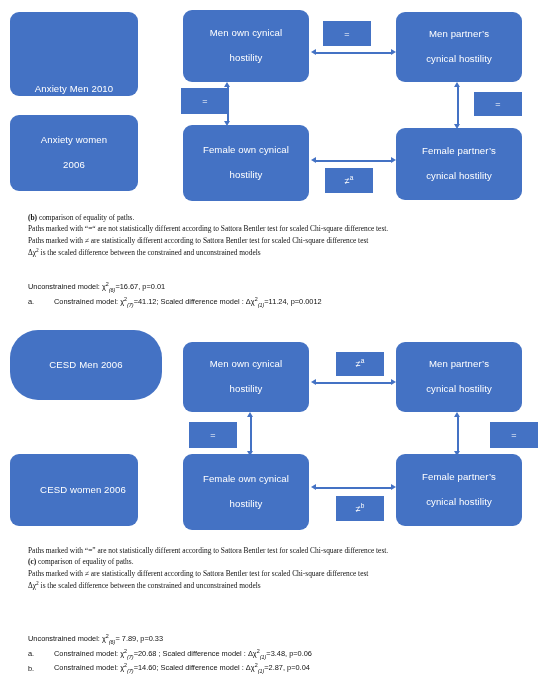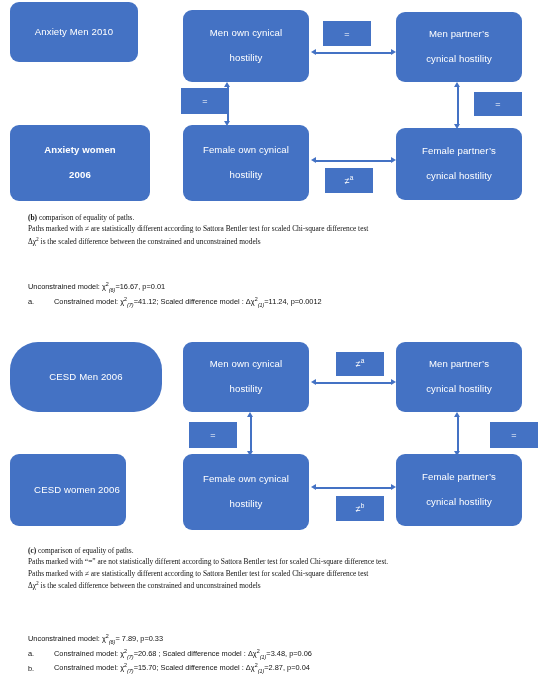--- a/index.html
+++ b/index.html
@@ -111,25 +111,25 @@
     color: #111111;
   }
   .stats .ln { white-space: nowrap; }
   .stats .idx { display: inline-block; width: 26px; }
 </style>
 </head>
 <body>
 
 <div class="panel" id="panel-b">
 
-  <div class="node" style="left:10px; top:2px; width:128px; height:60px;">
+  <div class="node" style="left:10px; top:12px; width:128px; height:84px;align-items:flex-end;">
     <span>Anxiety Men 2010</span>
   </div>
 
-  <div class="node" style="left:10px; top:125px; width:140px; height:76px;font-weight:bold;">
+  <div class="node" style="left:10px; top:115px; width:128px; height:76px;">
     <span>
       <span>Anxiety women</span><br>
       <span>2006</span>
     </span>
   </div>
 
   <div class="node" style="left:183px; top:10px; width:126px; height:72px;">
     <span>
       <span>Men own cynical</span><br>
       <span>hostility</span>
@@ -193,40 +193,41 @@
     <span>=</span>
   </div>
 
   <div class="tag" style="left:325px; top:168px; width:48px; height:25px;">
     <span><span>≠</span><sup>a</sup></span>
   </div>
 </div>
 
 <div class="caption" style="top:212px;">
   <div class="ln"><b>(b)</b><span> comparison of equality of paths.</span></div>
+  <div class="ln">Paths marked with “=“ are not statistically different according to Sattora Bentler test for scaled Chi-square difference test.</div>
   <div class="ln">Paths marked with ≠ are statistically different according to Sattora Bentler test for scaled Chi-square difference test</div>
   <div class="ln"><span>Δχ</span><span class="sup2">2</span><span> is the scaled difference between the constrained and unconstrained models</span></div>
 </div>
 
 <div class="stats" style="top:280px;">
   <div class="ln">
     <span>Unconstrained model: χ</span><span class="sup2">2</span><span class="sub">(6)</span><span>=16.67, p=0.01</span>
   </div>
   <div class="ln">
     <span class="idx">a.</span><span>Constrained model: χ</span><span class="sup2">2</span><span class="sub">(7)</span><span>=41.12; Scaled difference model :  Δχ</span><span class="sup2">2</span><span class="sub">(1)</span><span>=11.24, p=0.0012</span>
   </div>
 </div>
 
 <div class="panel" id="panel-c">
 
-  <div class="node" style="left:10px; top:12px; width:152px; height:70px;border-radius:28px;">
+  <div class="node" style="left:10px; top:0; width:152px; height:70px;border-radius:28px;">
     <span>CESD Men 2006</span>
   </div>
 
-  <div class="node" style="left:10px; top:124px; width:116px; height:72px;padding-left:24px;">
+  <div class="node" style="left:10px; top:124px; width:128px; height:72px;padding-left:24px;">
     <span>CESD women 2006</span>
   </div>
 
   <div class="node" style="left:183px; top:12px; width:126px; height:70px;">
     <span>
       <span>Men own cynical</span><br>
       <span>hostility</span>
     </span>
   </div>
 
@@ -286,29 +287,29 @@
   <div class="tag" style="left:490px; top:92px; width:48px; height:26px;">
     <span>=</span>
   </div>
 
   <div class="tag" style="left:336px; top:166px; width:48px; height:25px;">
     <span><span>≠</span><sup>b</sup></span>
   </div>
 </div>
 
 <div class="caption" style="top:545px;">
+  <div class="ln">Paths marked with “=” are not statistically different according to Sattora Bentler test for scaled Chi-square difference test.</div>
   <div class="ln"><b>(c)</b><span> comparison of equality of paths.</span></div>
-  <div class="ln">Paths marked with “=” are not statistically different according to Sattora Bentler test for scaled Chi-square difference test.</div>
   <div class="ln">Paths marked with ≠ are statistically different according to Sattora Bentler test for scaled Chi-square difference test</div>
   <div class="ln"><span>Δχ</span><span class="sup2">2</span><span> is the scaled difference between the constrained and unconstrained models</span></div>
 </div>
 
 <div class="stats" style="top:632px;">
   <div class="ln">
     <span>Unconstrained model: χ</span><span class="sup2">2</span><span class="sub">(6)</span><span>= 7.89, p=0.33</span>
   </div>
   <div class="ln">
     <span class="idx">a.</span><span>Constrained model: χ</span><span class="sup2">2</span><span class="sub">(7)</span><span>=20.68 ; Scaled difference model : Δχ</span><span class="sup2">2</span><span class="sub">(1)</span><span>=3.48, p=0.06</span>
   </div>
   <div class="ln">
-    <span class="idx">b.</span><span>Constrained model: χ</span><span class="sup2">2</span><span class="sub">(7)</span><span>=15.70; Scaled difference model : Δχ</span><span class="sup2">2</span><span class="sub">(1)</span><span>=2.87, p=0.04</span>
+    <span class="idx">b.</span><span>Constrained model: χ</span><span class="sup2">2</span><span class="sub">(7)</span><span>=14.60; Scaled difference model : Δχ</span><span class="sup2">2</span><span class="sub">(1)</span><span>=2.87, p=0.04</span>
   </div>
 </div>
 
 </body></html>

